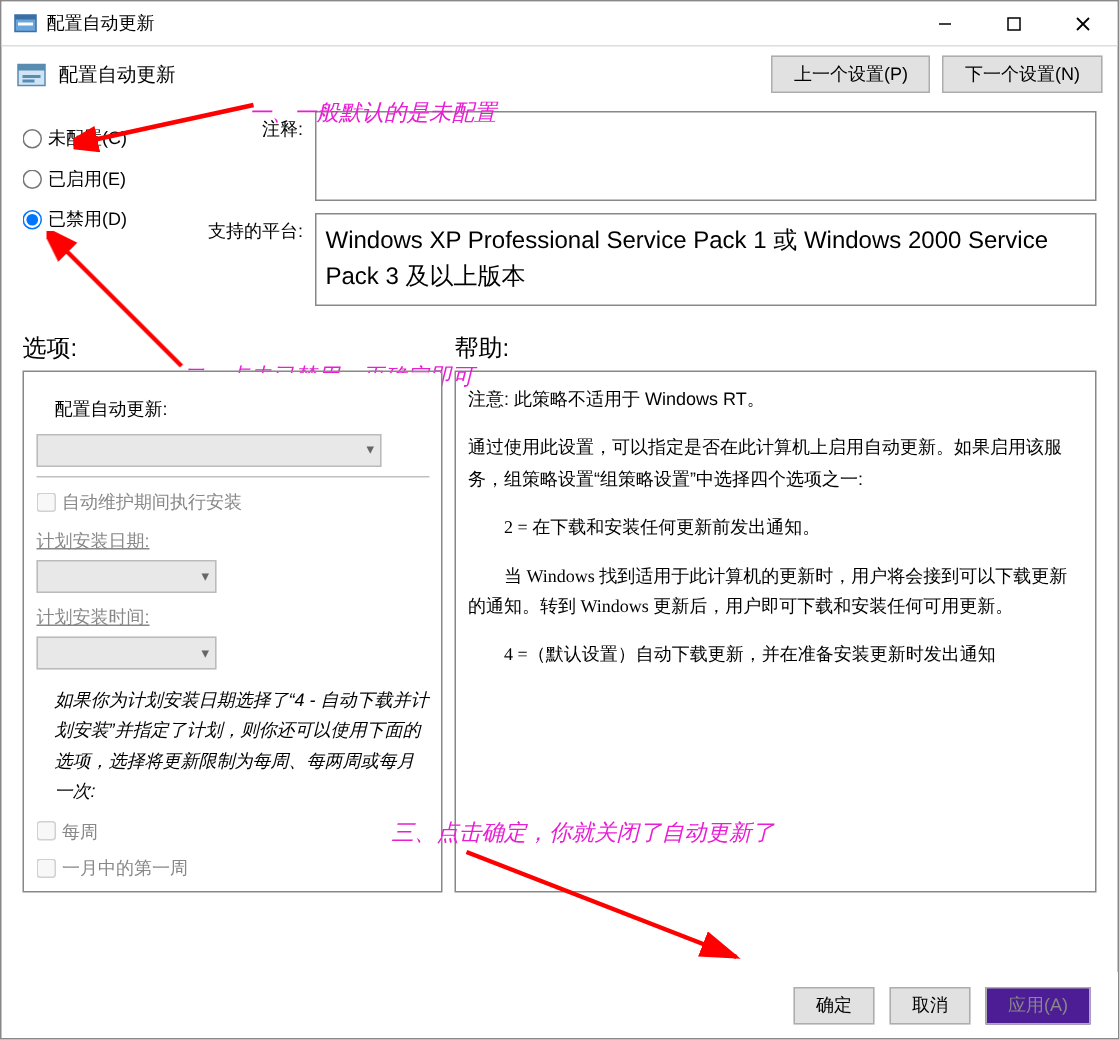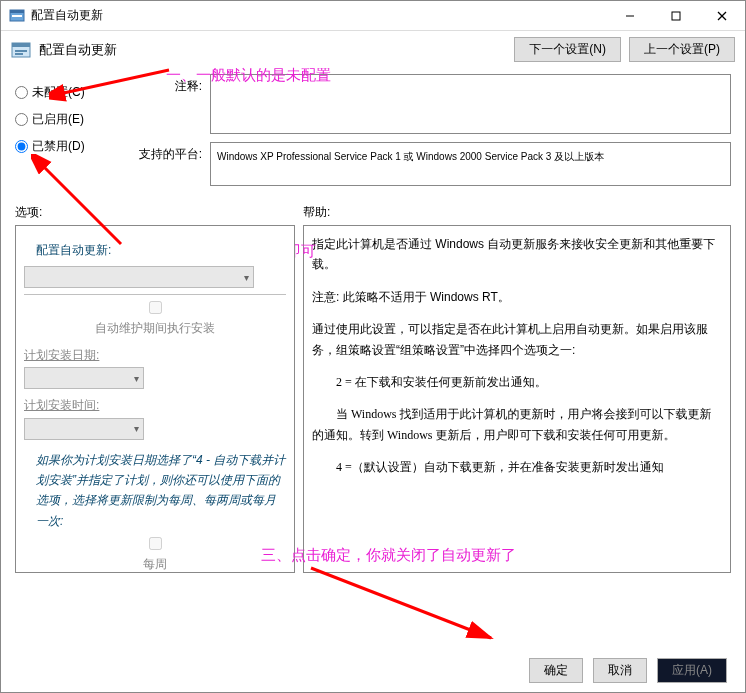--- a/index.html
+++ b/index.html
@@ -8,45 +8,45 @@
     .titlebar { height: 30px; display: flex; align-items: center; padding: 0 0 0 8px; border-bottom: 1px solid #ddd; background: #fff; }
     .titlebar .icon { width: 16px; height: 16px; margin-right: 6px; display: inline-block; }
     .titlebar .title { flex: 1; font-size: 12px; }
     .win-btns { display: flex; height: 100%; }
     .win-btn { width: 46px; height: 100%; display: flex; align-items: center; justify-content: center; cursor: pointer; }
     .header-row { display: flex; align-items: center; padding: 6px 10px; gap: 8px; }
     .header-row .hdr-icon { width: 20px; height: 20px; }
     .header-row .hdr-title { font-size: 13px; flex: 0 0 auto; }
     .nav-btns { margin-left: auto; display: flex; gap: 8px; }
     .btn { padding: 3px 14px; border: 1px solid #adadad; background: #e1e1e1; cursor: pointer; font-size: 12px; }
-    .btn.disabled { color: #888; background: #0f172a; cursor: default; }
+    .btn.disabled { color: #888; background: #4c1d95; cursor: default; }
     .content { padding: 6px 14px 0 14px; position: relative; }
-    .annotation { color: #e91ed4; font-size: 15px; position: absolute; pointer-events: none; font-weight: 500; }
+    .annotation { color: #e91ed4; font-size: 15px; position: absolute; pointer-events: none; font-weight: 500; font-style: italic; }
     .radio-section { display: flex; gap: 20px; }
     .radio-col { display: flex; flex-direction: column; gap: 10px; padding-top: 10px; width: 100px; }
     .radio-item { display: flex; align-items: center; gap: 4px; cursor: pointer; }
     .radio-item input { margin: 0; }
     .right-block { flex: 1; }
     .field-row { display: flex; align-items: flex-start; margin-bottom: 8px; }
     .field-label { width: 75px; text-align: right; padding-right: 8px; padding-top: 4px; }
     .textarea-box { flex: 1; border: 1px solid #888; padding: 4px 6px; background: #fff; min-height: 60px; font-size: 12px; resize: none; overflow: auto; }
-    .platform-box { flex: 1; border: 1px solid #888; padding: 6px; background: #fff; min-height: 44px; font-size: 10px; line-height: 1.5; }
+    .platform-box { flex: 1; border: 1px solid #888; padding: 6px; background: #fff; min-height: 44px; font-size: 16px; line-height: 1.5; }
     .section-labels { display: flex; margin-top: 10px; }
-    .section-labels .lbl { font-size: 12px; }
+    .section-labels .lbl { font-size: 16px; }
     .panels { display: flex; gap: 8px; margin-top: 4px; }
     .panel { border: 1px solid #888; background: #fff; height: 348px; overflow-y: auto; padding: 8px; font-size: 12px; line-height: 1.7; }
     .panel.left { width: 280px; }
     .panel.right { flex: 1; }
     .dropdown { border: 1px solid #bbb; background: #e8e8e8; height: 22px; width: 120px; display: inline-flex; align-items: center; justify-content: flex-end; padding: 0 4px; }
     .dropdown.wide { width: 230px; }
     .dropdown .arrow { font-size: 10px; color: #666; }
-    .check-row { display: flex; align-items: center; gap: 4px; margin: 4px 0; flex-direction: column; }
+    .check-row { display: flex; align-items: center; gap: 4px; margin: 4px 0; }
     .check-row input { margin: 0; }
     .opt-label { color: #888; margin: 6px 0 2px 0; text-decoration: underline; }
-    .opt-text { color: #0c4a6e; margin: 6px 0; padding-left: 12px; }
+    .opt-text { color: #000000; margin: 6px 0; padding-left: 12px; }
     .help-body p { margin: 0 0 12px 0; }
     .help-body .indent { text-indent: 2em; font-family: Liberation Serif, serif; }
     .footer { position: absolute; bottom: 0; left: 12px; right: 0; height: 44px; border-top: 0; display: flex; align-items: center; justify-content: flex-end; gap: 10px; padding: 0 18px; background: #fff; }
     
     svg.arrow { position: absolute; pointer-events: none; }
     .grey-text { color: #888; }
     hr.sep { border: none; border-top: 1px solid #c0c0c0; margin: 6px 0; }
   </style>
 </head>
 <body>
@@ -86,22 +86,22 @@
     <span class="hdr-icon">
       <svg viewBox="0 0 20 20" width="20" height="20">
           <rect x="1" y="3" width="18" height="14" fill="#cfe5f5" stroke="#5a8bb0"></rect>
           <rect x="1" y="3" width="18" height="4" fill="#5a8bb0"></rect>
           <rect x="4" y="10" width="12" height="2" fill="#5a8bb0"></rect>
           <rect x="4" y="13" width="8" height="2" fill="#5a8bb0"></rect>
         </svg>
     </span>
     <span class="hdr-title">配置自动更新</span>
     <div class="nav-btns">
+      <button class="btn">上一个设置(P)</button>
       <button class="btn">下一个设置(N)</button>
-      <button class="btn">上一个设置(P)</button>
     </div>
   </div>
 
   <div class="content">
 
     <div class="annotation" style="left:165px; top:-2px;">一、一般默认的是未配置</div>
 
     <div class="radio-section">
       <div class="radio-col">
         <label class="radio-item">
@@ -161,21 +161,20 @@
           <input type="checkbox" disabled="" style="">
           <span class="grey-text">每周</span>
         </div>
         <div class="check-row">
           <input type="checkbox" disabled="" style="">
           <span class="grey-text">一月中的第一周</span>
         </div>
       </div>
 
       <div class="panel right help-body">
-        <p>指定此计算机是否通过 Windows 自动更新服务来接收安全更新和其他重要下载。</p>
         <p>注意: 此策略不适用于 Windows RT。</p>
         <p>通过使用此设置，可以指定是否在此计算机上启用自动更新。如果启用该服务，组策略设置“组策略设置”中选择四个选项之一:</p>
         <p class="indent">2 = 在下载和安装任何更新前发出通知。</p>
         <p class="indent">当 Windows 找到适用于此计算机的更新时，用户将会接到可以下载更新的通知。转到 Windows 更新后，用户即可下载和安装任何可用更新。</p>
         <p class="indent">4 =（默认设置）自动下载更新，并在准备安装更新时发出通知</p>
       </div>
     </div>
 
     <div class="annotation" style="left:260px; top:478px;">三、点击确定，你就关闭了自动更新了</div>
 

